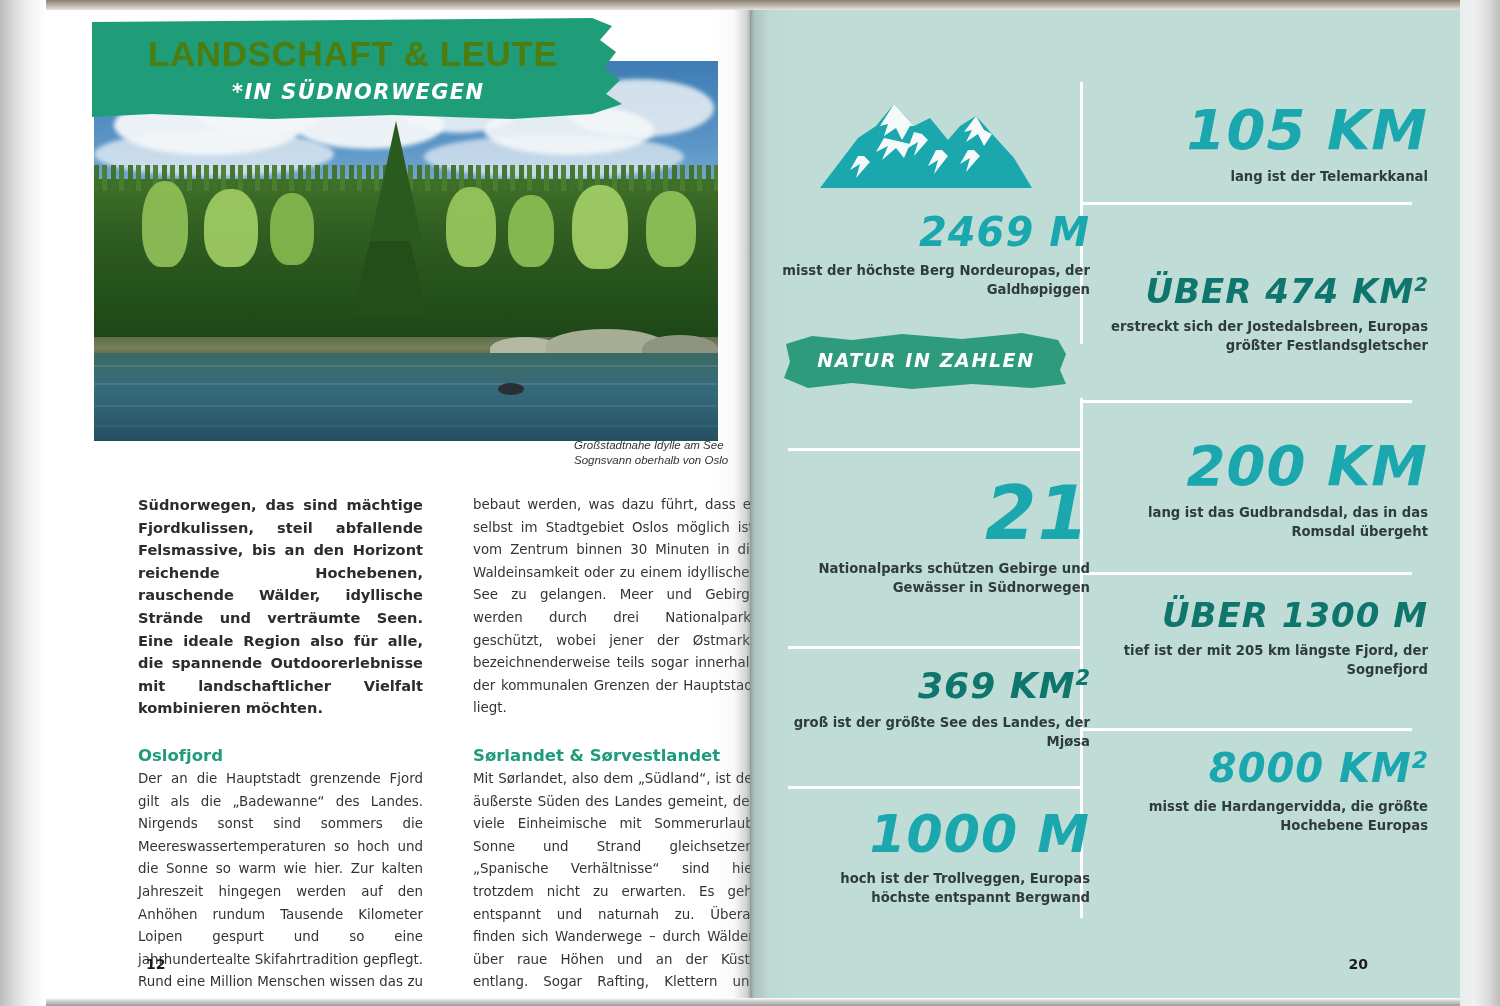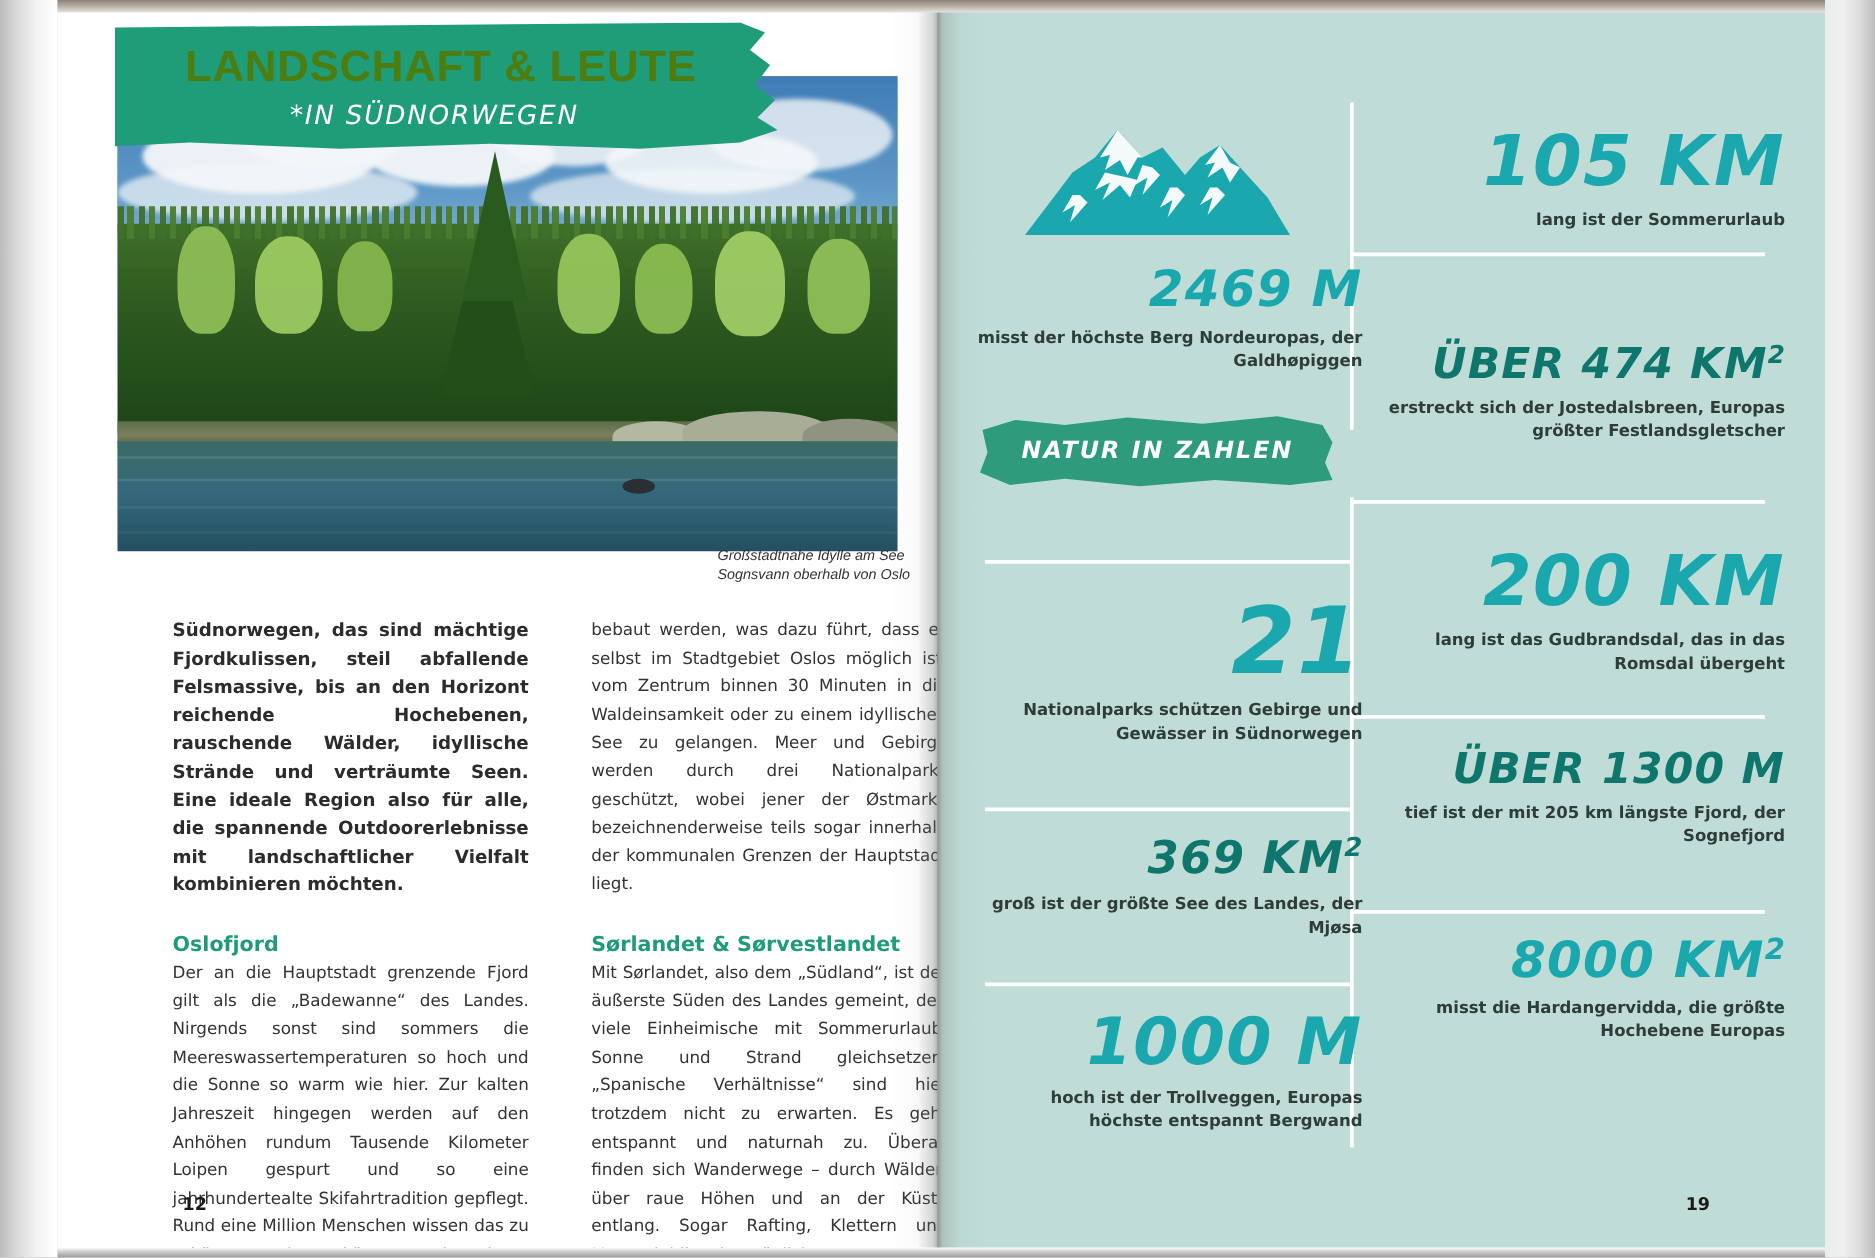--- a/index.html
+++ b/index.html
@@ -103,21 +103,21 @@
     font-family:"Liberation Sans",sans-serif;font-style:italic;font-size:11.5px;
     line-height:15px;color:#333333;}
 
   
   .title-banner{position:absolute;left:46px;top:12px;width:545px;height:102px;z-index:5;}
   .title-banner svg{position:absolute;inset:0;width:100%;height:100%;}
   .title-main{position:absolute;left:56px;top:16px;width:470px;
     font-family:Liberation Sans, sans-serif;font-weight:700;font-size:35px;
     letter-spacing:.6px;color:#4d7c0f;}
   .title-sub{position:absolute;left:140px;top:62px;width:400px;
-    font-family:"DejaVu Sans",sans-serif;font-weight:400;font-style:italic;
+    font-family:"DejaVu Sans",sans-serif;font-weight:700;font-style:italic;
     font-size:21px;letter-spacing:1.4px;color:#ffffff;}
 
   
   .cols{position:absolute;left:92px;top:488px;width:620px;}
   .col{position:absolute;top:0;width:285px;}
   .col.left{left:0;} .col.right{left:335px;}
   .lead{font-family:"DejaVu Sans",sans-serif;font-weight:700;font-size:14.6px;
     line-height:22.6px;color:#2c2c2c;margin:0 0 0 0;text-align:justify;}
   .body{font-family:"DejaVu Sans",sans-serif;font-size:13.4px;line-height:22.6px;
     color:#333333;margin:0;text-align:justify;hyphens:auto;}
@@ -233,28 +233,28 @@
       <div class="divider v-div" style="left:330px;top:76px;height:262px;"></div>
       <div class="divider v-div" style="left:330px;top:392px;height:520px;"></div>
       <div class="divider h-div" style="left:330px;top:196px;width:332px;"></div>
       <div class="divider h-div" style="left:330px;top:394px;width:332px;"></div>
       <div class="divider h-div" style="left:330px;top:566px;width:332px;"></div>
       <div class="divider h-div" style="left:330px;top:722px;width:332px;"></div>
       <div class="divider h-div" style="left:38px;top:442px;width:292px;"></div>
       <div class="divider h-div" style="left:38px;top:640px;width:292px;"></div>
       <div class="divider h-div" style="left:38px;top:780px;width:292px;"></div>
 
-      <div class="pgnum r">19</div>
+      <div class="pgnum r">20</div>
     <div class="statcell" style="left: 28px; top: 206px; width: 312px;">
           <div class="statnum teal" style="font-size: 40px;">2469 M</div>
           <div class="statdesc">misst der höchste Berg Nordeuropas, der Galdhøpiggen</div>
         </div>
         <div class="statcell" style="left: 348px; top: 96px; width: 330px;">
           <div class="statnum teal" style="font-size: 56px;">105 KM</div>
-          <div class="statdesc">lang ist der Sommerurlaub</div>
+          <div class="statdesc">lang ist der Telemarkkanal</div>
         </div>
         <div class="statcell" style="left: 348px; top: 268px; width: 330px;">
           <div class="statnum green" style="font-size: 34px;">ÜBER 474 KM<span class="sup">2</span></div>
           <div class="statdesc">erstreckt sich der Jostedalsbreen, Europas größter Festlandsgletscher</div>
         </div>
         <div class="statcell" style="left: 28px; top: 470px; width: 312px;">
           <div class="statnum teal" style="font-size: 74px;">21</div>
           <div class="statdesc">Nationalparks schützen Gebirge und Gewässer in Südnorwegen</div>
         </div>
         <div class="statcell" style="left: 348px; top: 432px; width: 330px;">

